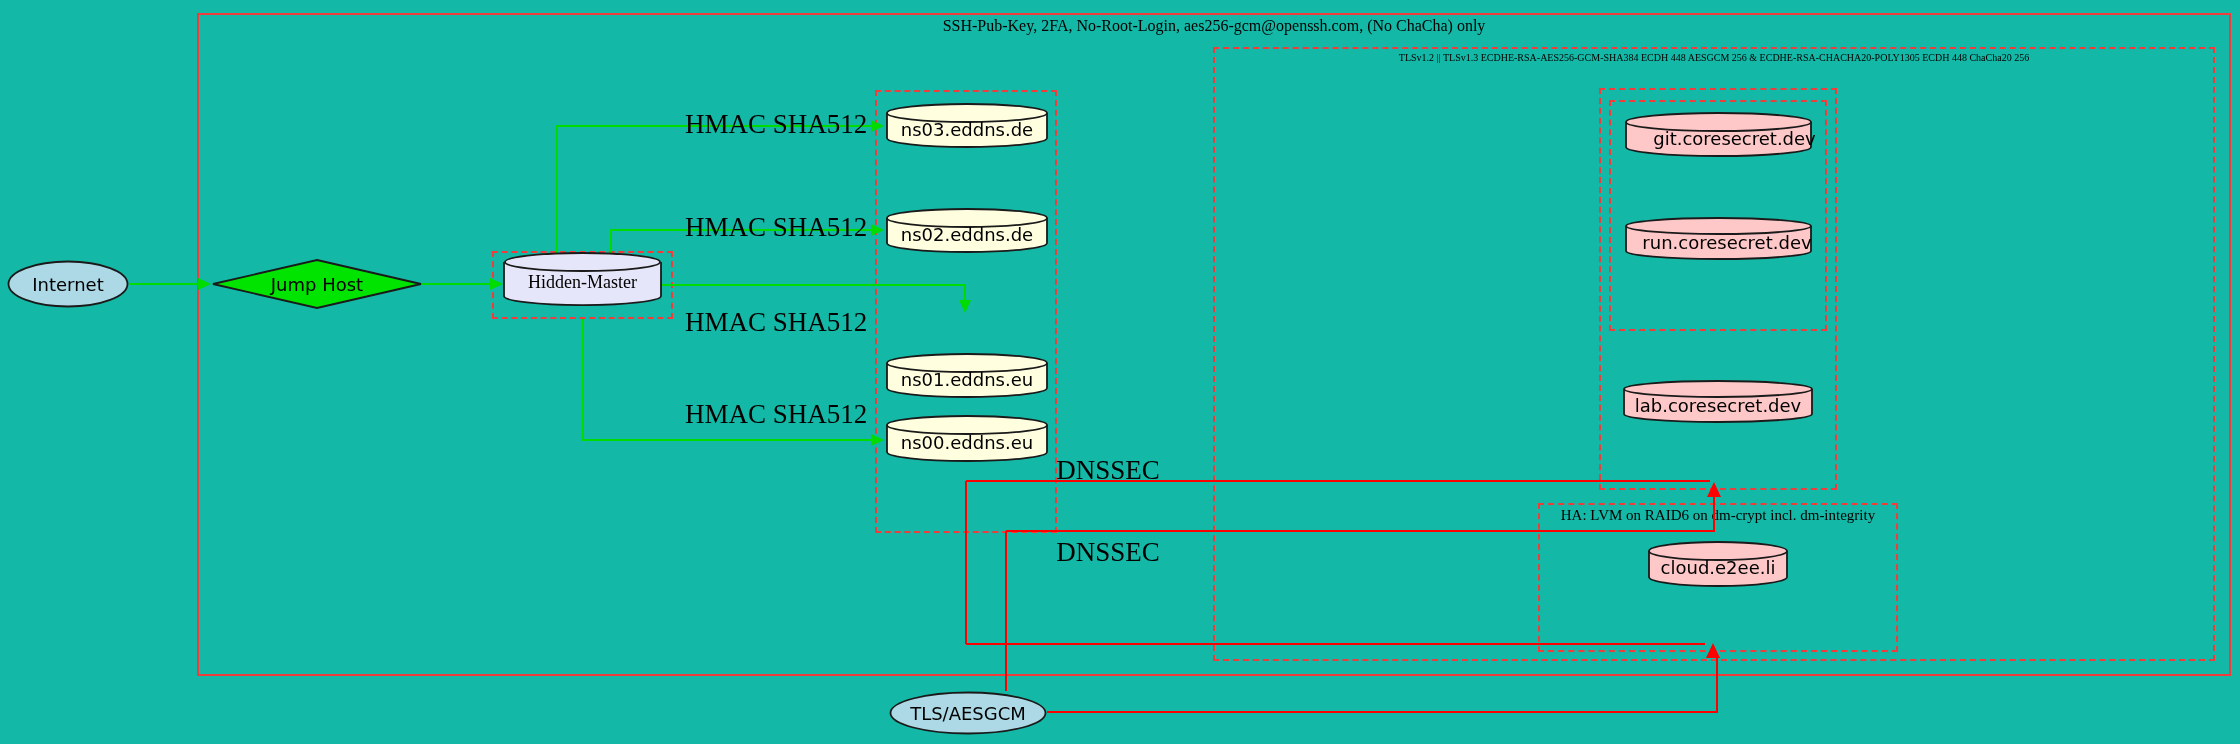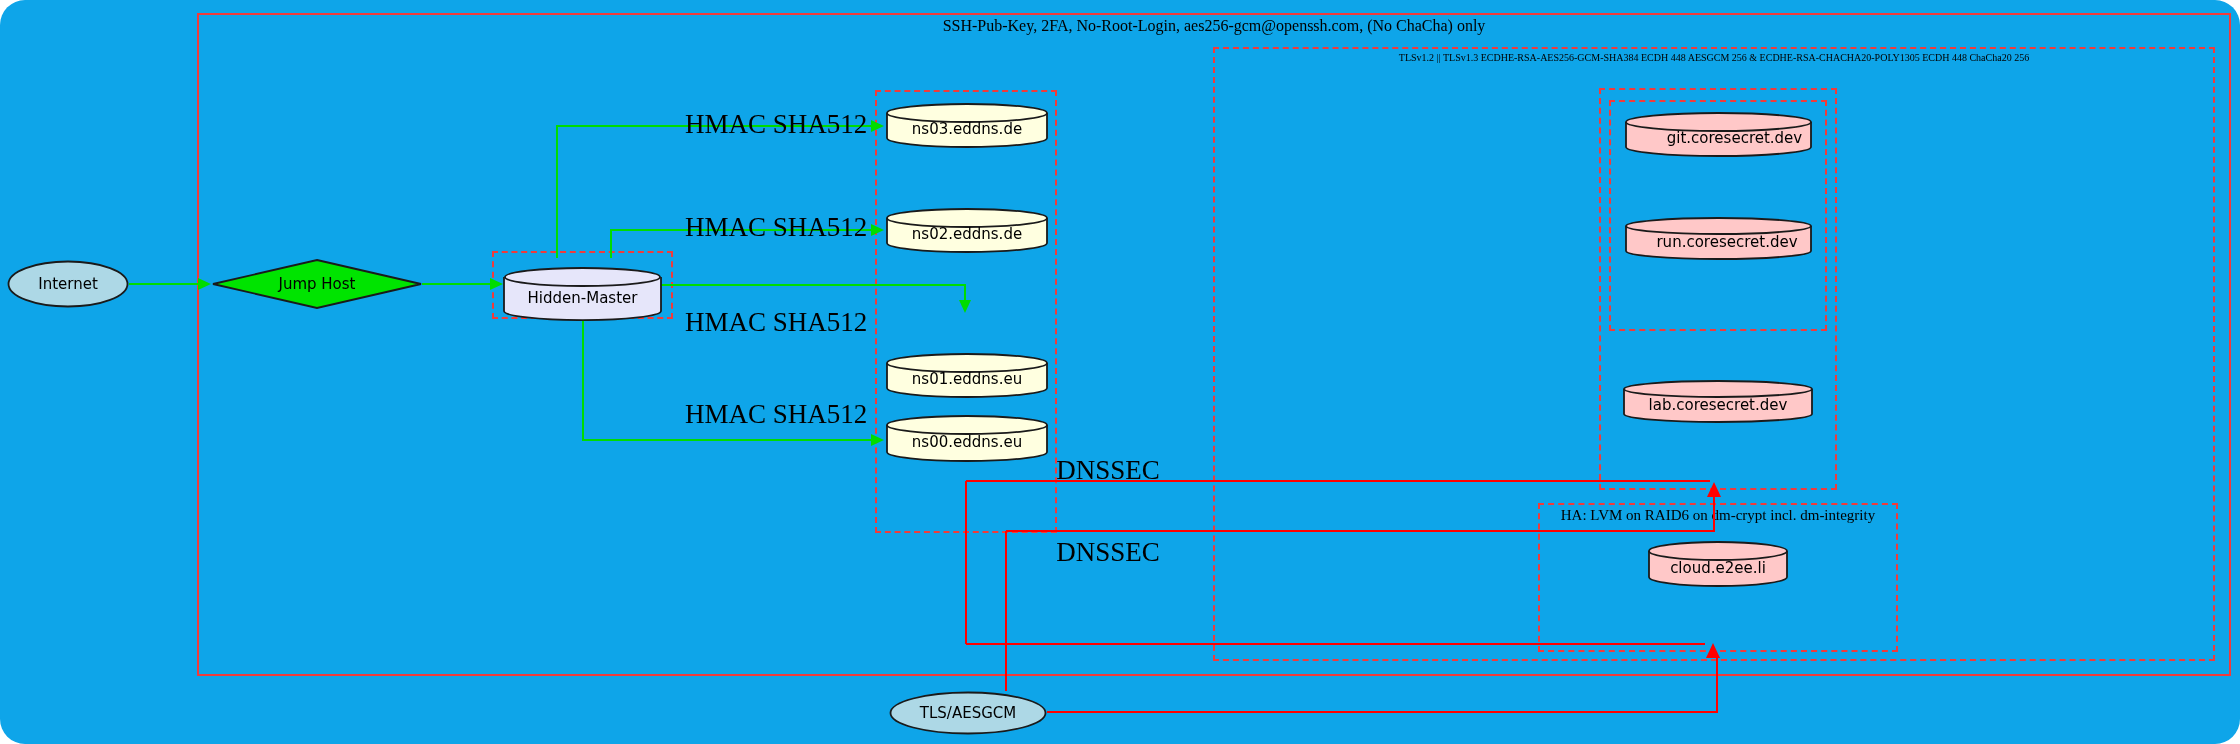--- a/index.html
+++ b/index.html
@@ -1,25 +1,25 @@
 <!DOCTYPE html>
 <html><head>
 <meta charset="utf-8">
 <style>
   html,body{margin:0;padding:0;background:#ffffff;}
   *{box-sizing:border-box;}
-  #canvas{position:relative;width:2240px;height:744px;background:#0ea5e9;
-          font-family:"DejaVu Sans",sans-serif;color:#000;overflow:hidden;border-radius:25px;}
+  #canvas{position:relative;width:2240px;height:744px;background:#14b8a6;
+          font-family:"DejaVu Sans",sans-serif;color:#000;overflow:hidden;}
   .cluster{position:absolute;border:2px dashed #f23b3b;}
   .cluster.solid{border-style:solid;}
   .cluster-label{position:absolute;left:0;right:0;text-align:center;
                  font-family:"Liberation Serif","DejaVu Serif",serif;color:#000;white-space:nowrap;}
   .node{position:absolute;display:flex;align-items:center;justify-content:center;}
   .node svg{position:absolute;left:0;top:0;}
-  .node-label{position:relative;z-index:2;font-size:15px;white-space:nowrap;}
+  .node-label{position:relative;z-index:2;font-size:18px;white-space:nowrap;}
   .cyl .node-label{padding-top:7px;}
   .edge-label{position:absolute;text-align:center;white-space:nowrap;
               font-family:"Liberation Serif","DejaVu Serif",serif;font-size:27px;}
   #edge-layer{position:absolute;left:0;top:0;pointer-events:none;}
 </style>
 </head>
 <body>
 
 <div id="canvas">
 
@@ -85,21 +85,21 @@
     <div class="node-label">Internet</div>
   </div>
 
   <div class="node" style="left:212px;top:259px;width:210px;height:50px;">
     <svg width="210" height="50" viewBox="0 0 210 50">
       <polygon points="105,1 209,25 105,49 1,25" stroke="#1a1a1a" stroke-width="1.8" fill="#00E400"></polygon>
     </svg>
     <div class="node-label">Jump Host</div>
   </div>
 
-  <div class="node cyl" style="left:503px;top:267px;width:159px;height:54px;">
+  <div class="node cyl" style="left:503px;top:252px;width:159px;height:54px;font-family:Liberation Serif, serif;">
     <svg width="159" height="54" viewBox="0 0 159 54">
       <path d="M1,10 L1,44 A77.5,9 0 0 0 158,44 L158,10" stroke="#1a1a1a" stroke-width="1.8" fill="#E6E6FA"></path>
       <ellipse cx="79.5" cy="10" rx="77.5" ry="9" stroke="#1a1a1a" stroke-width="1.8" fill="#E6E6FA"></ellipse>
     </svg>
     <div class="node-label">Hidden-Master</div>
   </div>
 
   <div class="node cyl" style="left:886px;top:103px;width:162px;height:45px;">
     <svg width="162" height="45" viewBox="0 0 162 45">
       <path d="M1,10 L1,35 A80,9 0 0 0 161,35 L161,10" stroke="#1a1a1a" stroke-width="1.8" fill="#FFFFE0"></path>

